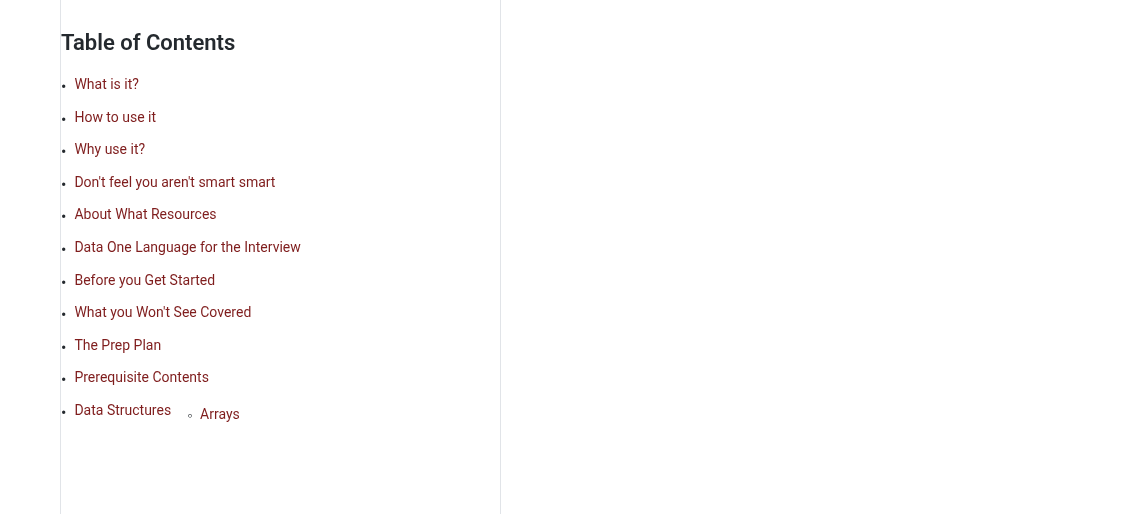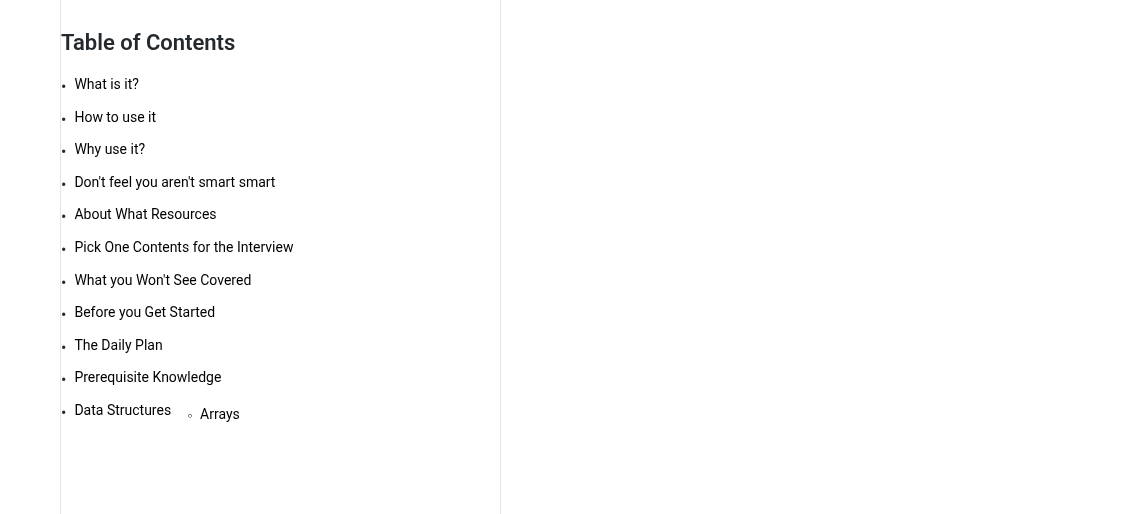--- a/index.html
+++ b/index.html
@@ -89,21 +89,21 @@
     ul.toc-sublist > li::before {
       content: "◦";
       color: #24292e;
       font-size: 14px;
       margin-right: 8px;
       flex-shrink: 0;
       margin-top: 1px;
     }
 
     a.toc-link {
-      color: #000000;
+      color: #7f1d1d;
       text-decoration: none;
       font-size: 14px;
     }
 
     .sublist-container {
       margin-left: 16px;
     }
   </style>
 </head>
 <body>
@@ -122,33 +122,33 @@
         <li>
           <a class="toc-link" href="#why-use-it">Why use it?</a>
         </li>
         <li>
           <a class="toc-link" href="#dont-feel">Don't feel you aren't smart smart</a>
         </li>
         <li>
           <a class="toc-link" href="#about-video-resources">About What Resources</a>
         </li>
         <li>
-          <a class="toc-link" href="#pick-one-language">Pick One Contents for the Interview</a>
+          <a class="toc-link" href="#pick-one-language">Data One Language for the Interview</a>
+        </li>
+        <li>
+          <a class="toc-link" href="#before-you-get-started">Before you Get Started</a>
         </li>
         <li>
           <a class="toc-link" href="#wont-see-covered">What you Won't See Covered</a>
         </li>
         <li>
-          <a class="toc-link" href="#before-you-get-started">Before you Get Started</a>
+          <a class="toc-link" href="#daily-plan">The Prep Plan</a>
         </li>
         <li>
-          <a class="toc-link" href="#daily-plan">The Daily Plan</a>
-        </li>
-        <li>
-          <a class="toc-link" href="#prerequisite-knowledge">Prerequisite Knowledge</a>
+          <a class="toc-link" href="#prerequisite-knowledge">Prerequisite Contents</a>
         </li>
         <li>
           <a class="toc-link" href="#data-structures">Data Structures</a>
           <div class="sublist-container">
             <ul class="toc-sublist">
               <li>
                 <a class="toc-link" href="#arrays">Arrays</a>
               </li>
             </ul>
           </div>

